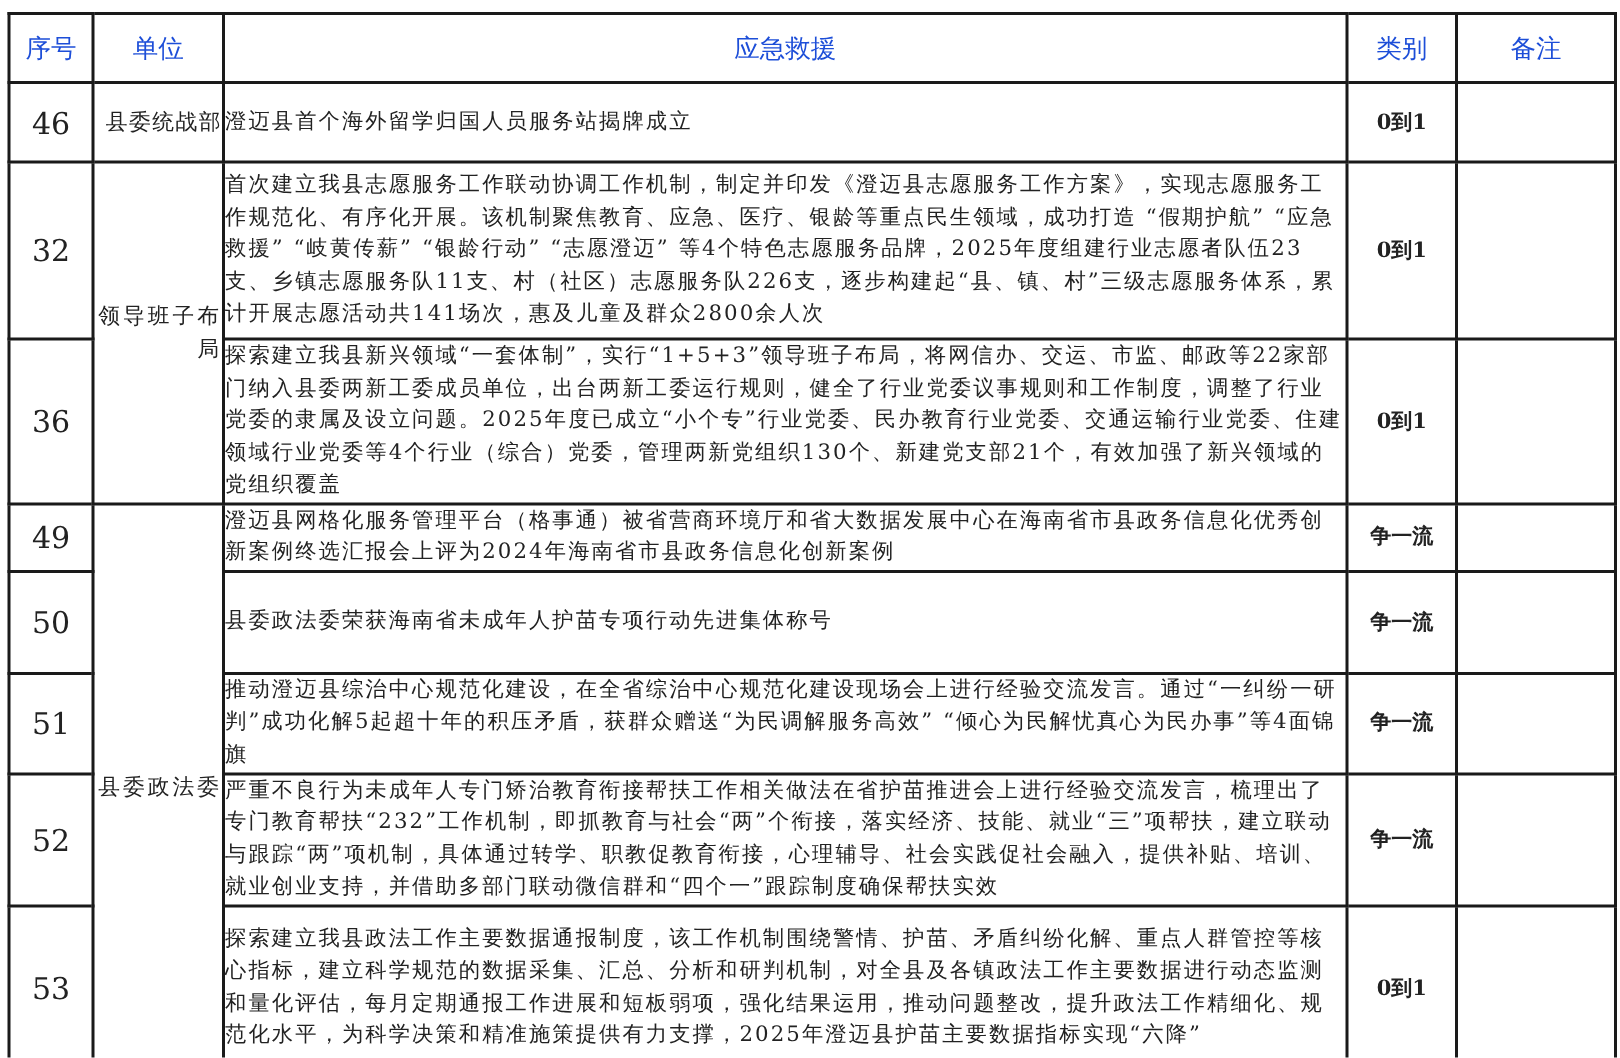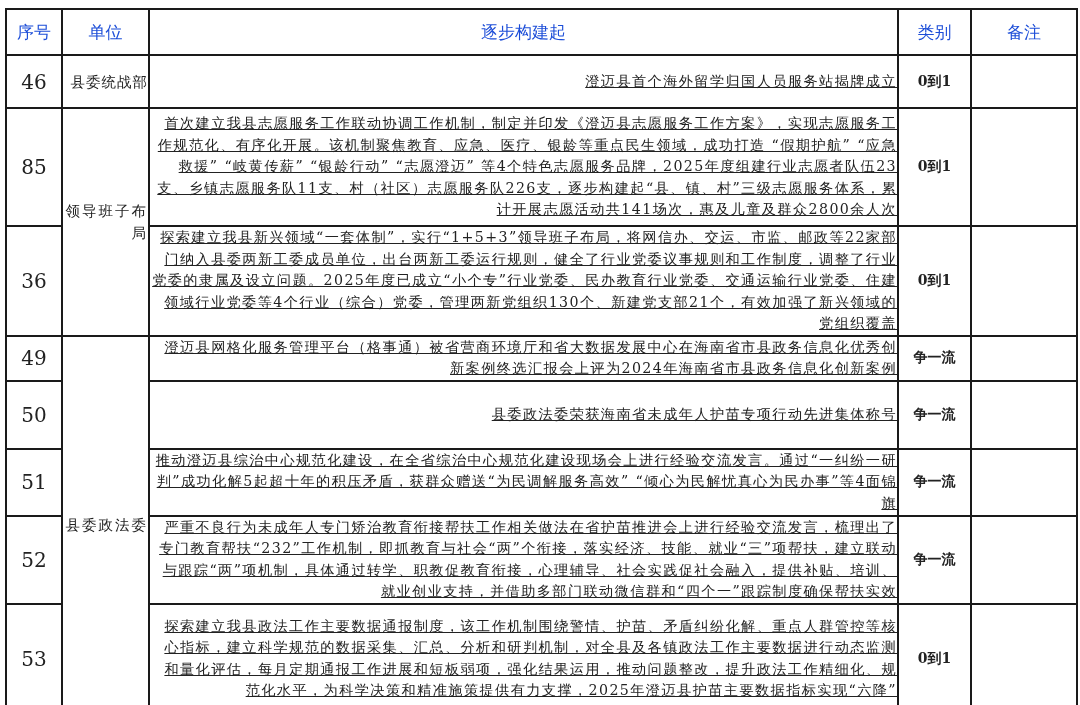--- a/index.html
+++ b/index.html
@@ -21,56 +21,56 @@
     font-family: "DejaVu Sans", "Liberation Sans", sans-serif;
     font-weight: normal;
     font-size: 17px;
     color: #1d4ed8;
     height: 44px;
     text-align: center;
   }
   td.seq { text-align: center; font-size: 20px; }
   td.unit { text-align: right; font-size: 14.5px; letter-spacing: 2px; line-height: 22px; padding: 0 2px; }
   td.item {
-    text-align: right; font-size: 14.2px; line-height: 21.5px;
-    padding: 2px 6px 2px 4px; letter-spacing: 1.4px; text-decoration: underline;
+    text-align: left; font-size: 14.2px; line-height: 21.5px;
+    padding: 2px 6px 2px 4px; letter-spacing: 1.4px;
   }
   td.cat { text-align: center; font-size: 14px; font-weight: bold; }
   td.note { }
 </style>
 </head>
 <body>
 
 <table class="doc">
   <colgroup>
     <col style="width:56px">
     <col style="width:87px">
     <col style="width:749px">
     <col style="width:73px">
     <col style="width:106px">
   </colgroup>
   <thead>
     <tr>
       <th>序号</th>
       <th>单位</th>
-      <th>逐步构建起</th>
+      <th>应急救援</th>
       <th>类别</th>
       <th>备注</th>
     </tr>
   </thead>
   <tbody>
     <tr style="height:53px">
       <td class="seq">46</td>
       <td class="unit" style="letter-spacing:1px">县委统战部</td>
       <td class="item">澄迈县首个海外留学归国人员服务站揭牌成立</td>
       <td class="cat">0到1</td>
       <td class="note"></td>
     </tr>
     <tr style="height:118px">
-      <td class="seq">85</td>
+      <td class="seq">32</td>
       <td class="unit" rowspan="2">领导班子布局</td>
       <td class="item">首次建立我县志愿服务工作联动协调工作机制，制定并印发《澄迈县志愿服务工作方案》，实现志愿服务工作规范化、有序化开展。该机制聚焦教育、应急、医疗、银龄等重点民生领域，成功打造 “假期护航” “应急救援” “岐黄传薪” “银龄行动” “志愿澄迈” 等4个特色志愿服务品牌，2025年度组建行业志愿者队伍23支、乡镇志愿服务队11支、村（社区）志愿服务队226支，逐步构建起“县、镇、村”三级志愿服务体系，累计开展志愿活动共141场次，惠及儿童及群众2800余人次</td>
       <td class="cat">0到1</td>
       <td class="note"></td>
     </tr>
     <tr style="height:108px">
       <td class="seq">36</td>
       <td class="item">探索建立我县新兴领域“一套体制”，实行“1+5+3”领导班子布局，将网信办、交运、市监、邮政等22家部门纳入县委两新工委成员单位，出台两新工委运行规则，健全了行业党委议事规则和工作制度，调整了行业党委的隶属及设立问题。2025年度已成立“小个专”行业党委、民办教育行业党委、交通运输行业党委、住建领域行业党委等4个行业（综合）党委，管理两新党组织130个、新建党支部21个，有效加强了新兴领域的党组织覆盖</td>
       <td class="cat">0到1</td>
       <td class="note"></td>

